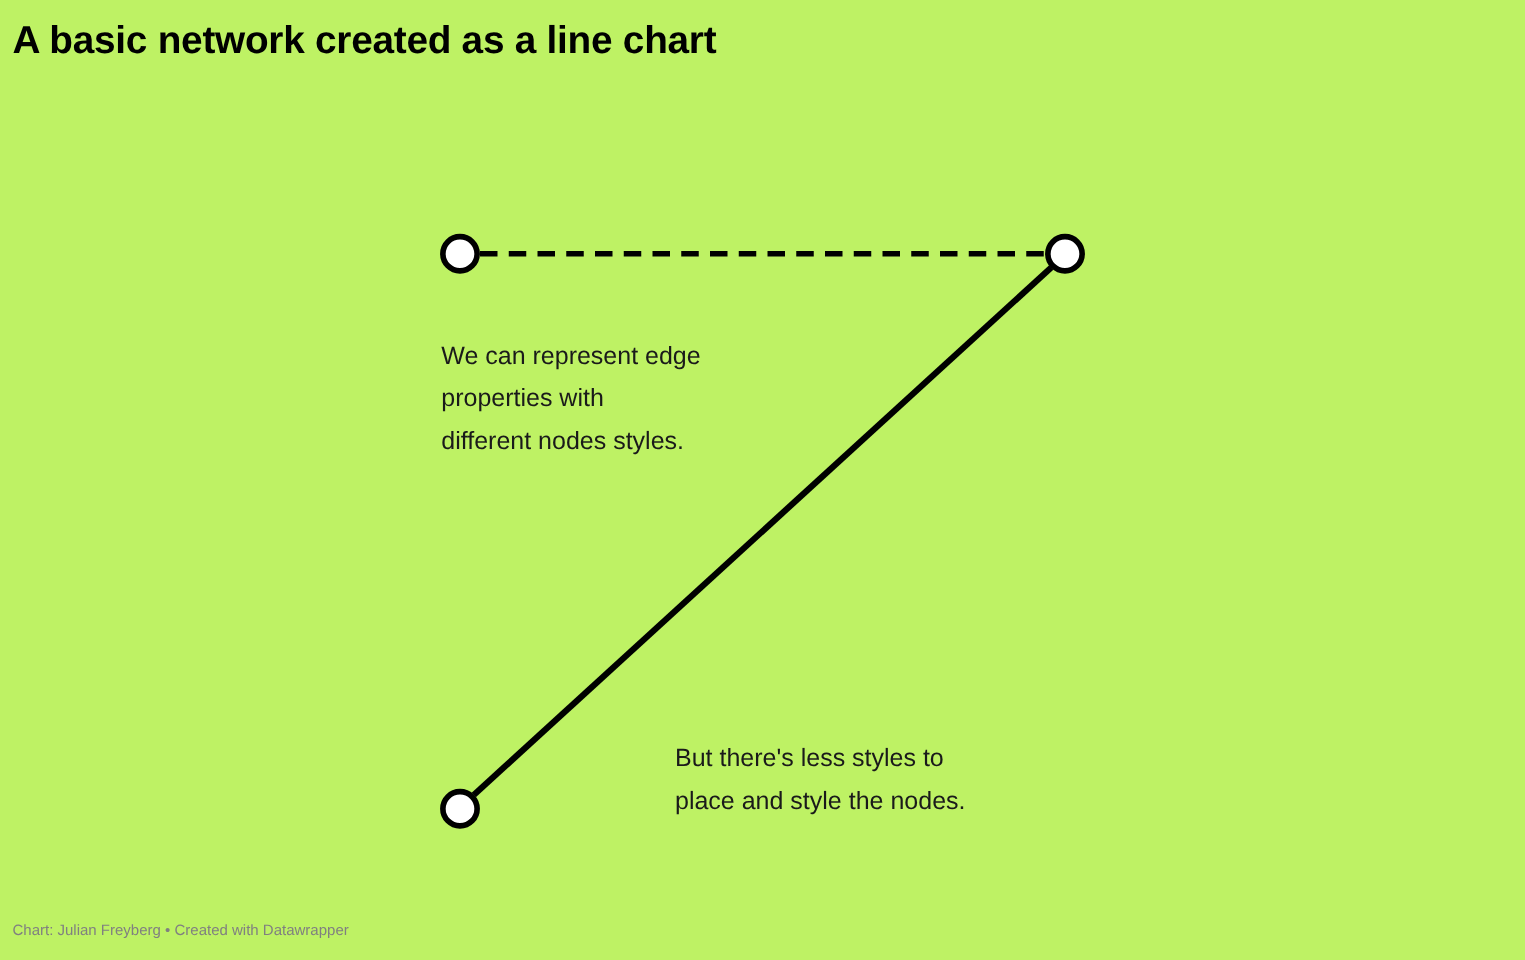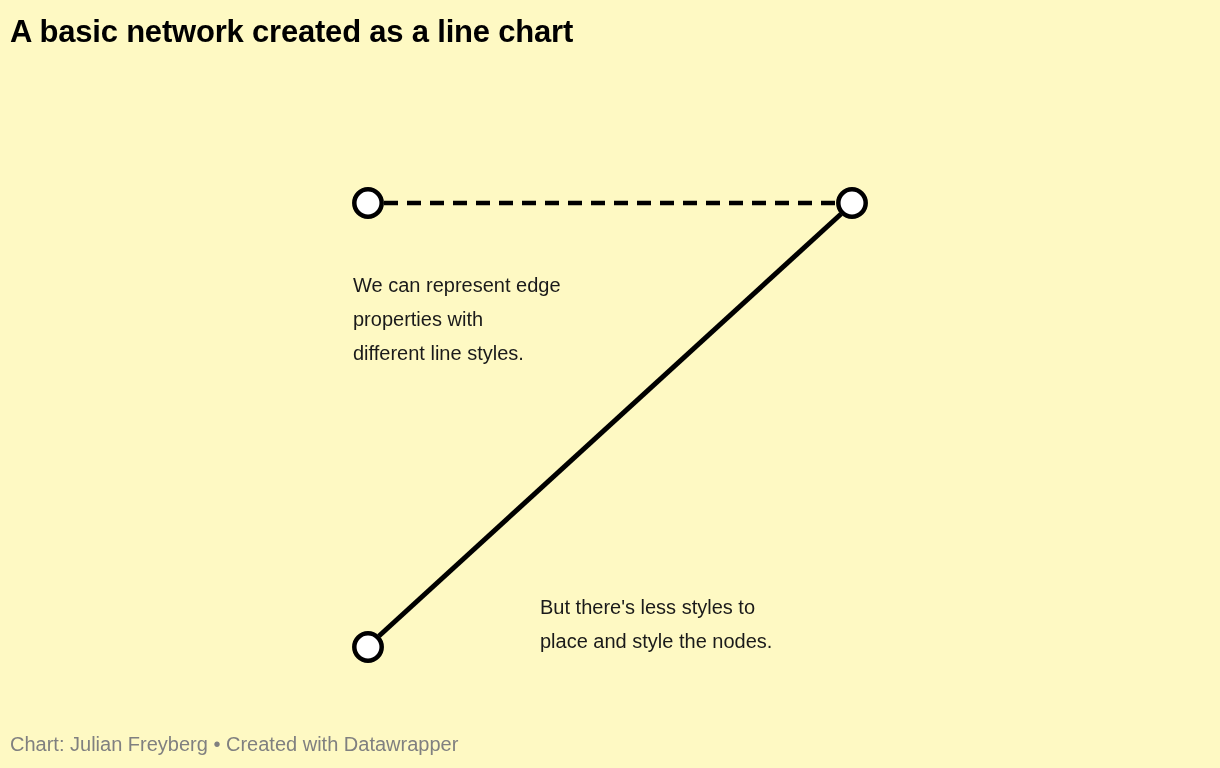--- a/index.html
+++ b/index.html
@@ -12,21 +12,21 @@
     height: 768px;
     position: relative;
     overflow: hidden;
     font-family: "Liberation Sans", sans-serif;
     -webkit-font-smoothing: antialiased;
   }
 
   .chart-root {
     position: absolute;
     inset: 0;
-    background: #fef9c3;
+    background: #bef264;
   }
 
   .chart-title {
     position: absolute;
     left: 10px;
     top: 13px;
     font-size: 31px;
     font-weight: bold;
     color: #000000;
     letter-spacing: -0.2px;
@@ -66,21 +66,21 @@
 
   .annotation-node {
     left: 540px;
     top: 530px;
   }
 
   .chart-footer {
     position: absolute;
     left: 10px;
     top: 733px;
-    font-size: 20px;
+    font-size: 12px;
     color: #808080;
     line-height: 22px;
     white-space: nowrap;
   }
 </style>
 </head>
 <body>
 
 <div class="chart-root">
 
@@ -95,21 +95,21 @@
 
       <circle cx="368" cy="143" r="13.7" fill="#ffffff" stroke="#000000" stroke-width="4.5"></circle>
 
       <circle cx="852" cy="143" r="13.7" fill="#ffffff" stroke="#000000" stroke-width="4.5"></circle>
 
       <circle cx="368" cy="587" r="13.7" fill="#ffffff" stroke="#000000" stroke-width="4.5"></circle>
     </svg>
 
     <div class="annotation annotation-edge">We can represent edge
 properties with
-different line styles.</div>
+different nodes styles.</div>
 
     <div class="annotation annotation-node">But there's less styles to
 place and style the nodes.</div>
 
   </div>
 
   <div class="chart-footer">Chart: Julian Freyberg • Created with Datawrapper</div>
 
 </div>
 

